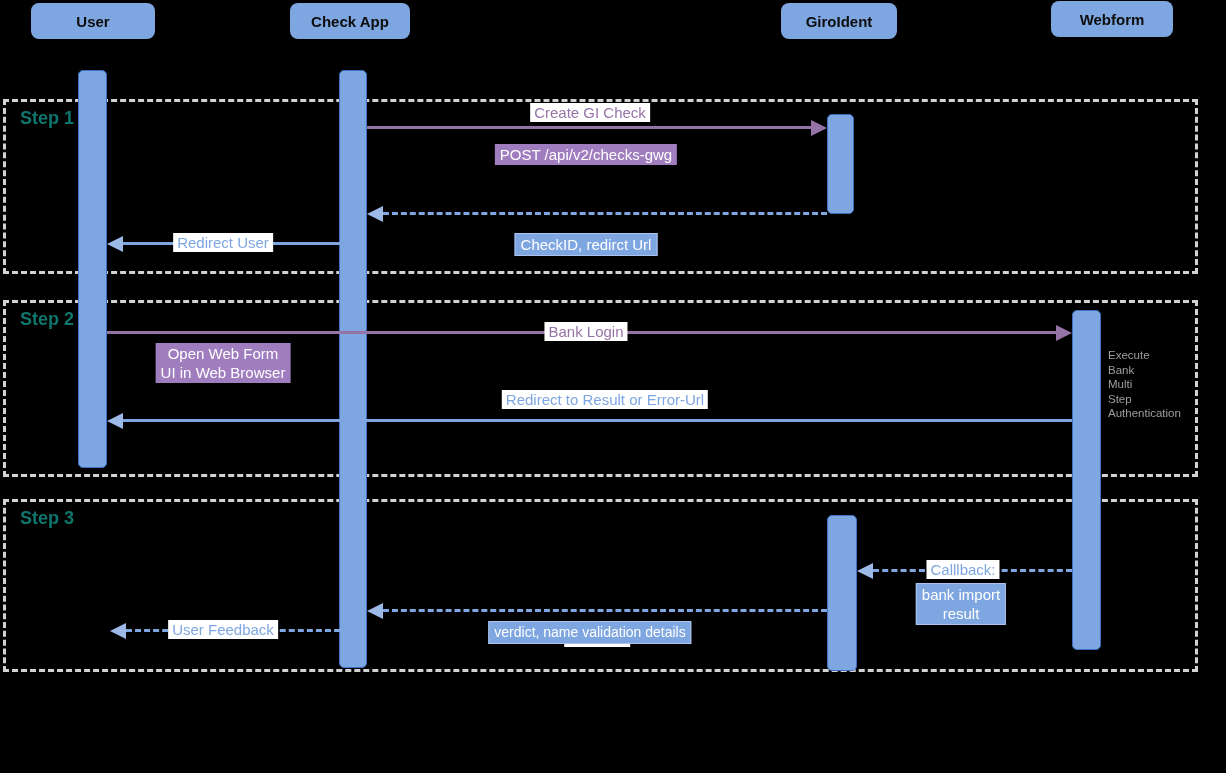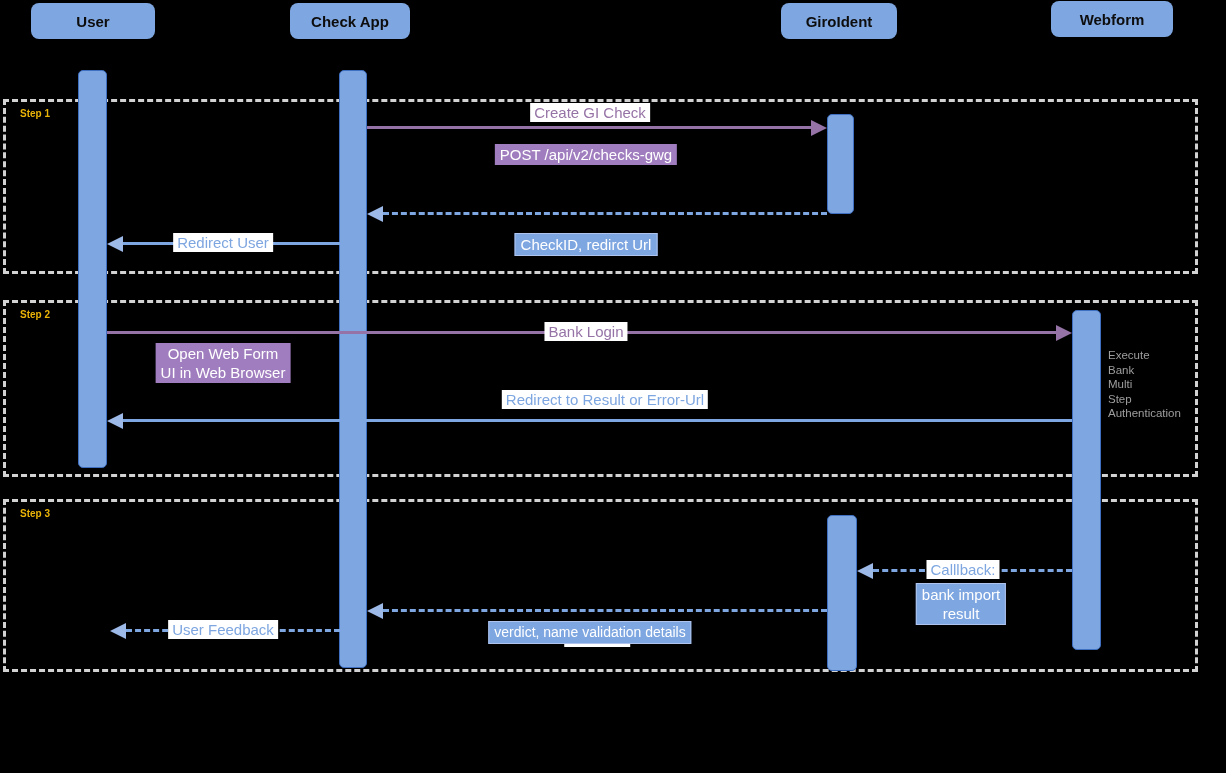--- a/index.html
+++ b/index.html
@@ -13,21 +13,21 @@
     color:#0d0d0d;font-weight:bold;font-size:15px;
   }
   .bar{
     position:absolute;background:#7ea6e0;border:1px solid #3e6fc1;border-radius:5px;
     box-sizing:border-box;
   }
   .frame{
     position:absolute;border:3px dashed #d2d2d2;box-sizing:border-box;
   }
   .step-label{
-    position:absolute;color:#eab308;font-weight:bold;font-size:10px;
+    position:absolute;color:#0f766e;font-weight:bold;font-size:18px;
   }
   .line{position:absolute;height:0;}
   .solid-purple{border-top:3px solid #9673a6;}
   .solid-blue{border-top:3px solid #7ea6e0;}
   .dashed-blue{border-top:3px dashed #7ea6e0;}
   .arr{position:absolute;width:0;height:0;border-top:8px solid transparent;border-bottom:8px solid transparent;}
   .arr-right-purple{border-left:16px solid #9673a6;}
   .arr-left-blue{border-right:16px solid #9cb9e8;}
   .msg-label{
     position:absolute;transform:translateX(-50%);background:#ffffff;

